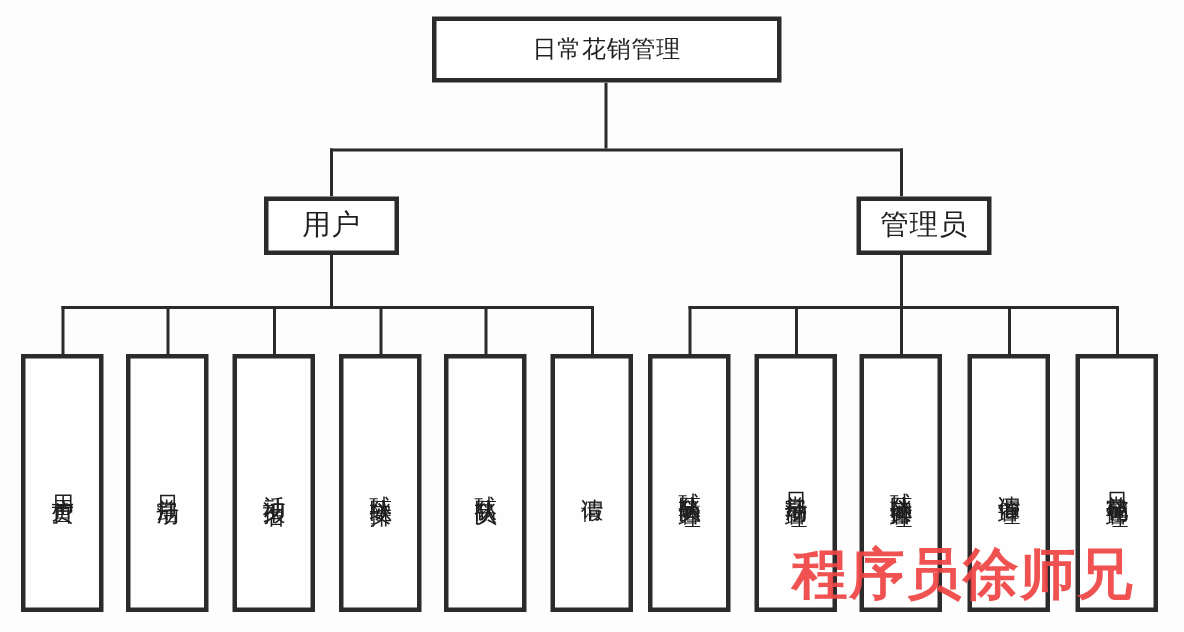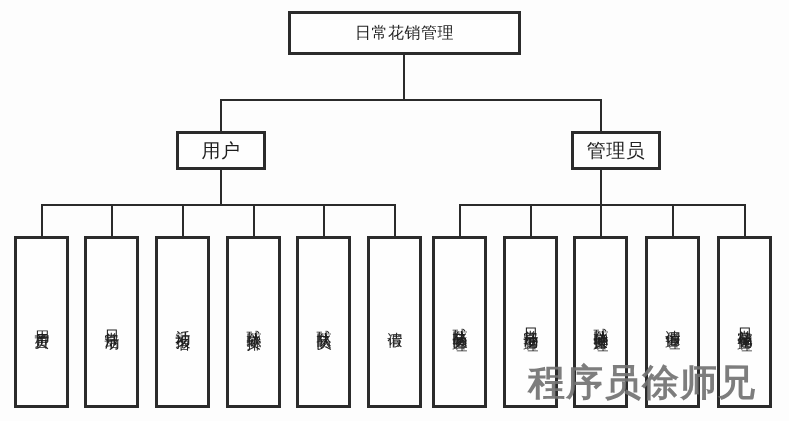--- a/index.html
+++ b/index.html
@@ -80,21 +80,21 @@
   .line.h { height: 2px; }
 
   
   #watermark {
     position: absolute;
     left: 528px;
     top: 358px;
     font-family: "DejaVu Serif", "Liberation Serif", serif;
     font-size: 37px;
     font-weight: 700;
-    color: #737373;
+    color: #ef4444;
     opacity: 0.92;
     letter-spacing: 1px;
     white-space: nowrap;
     z-index: 6;
     pointer-events: none;
   }
 </style>
 </head>
 <body>
 

